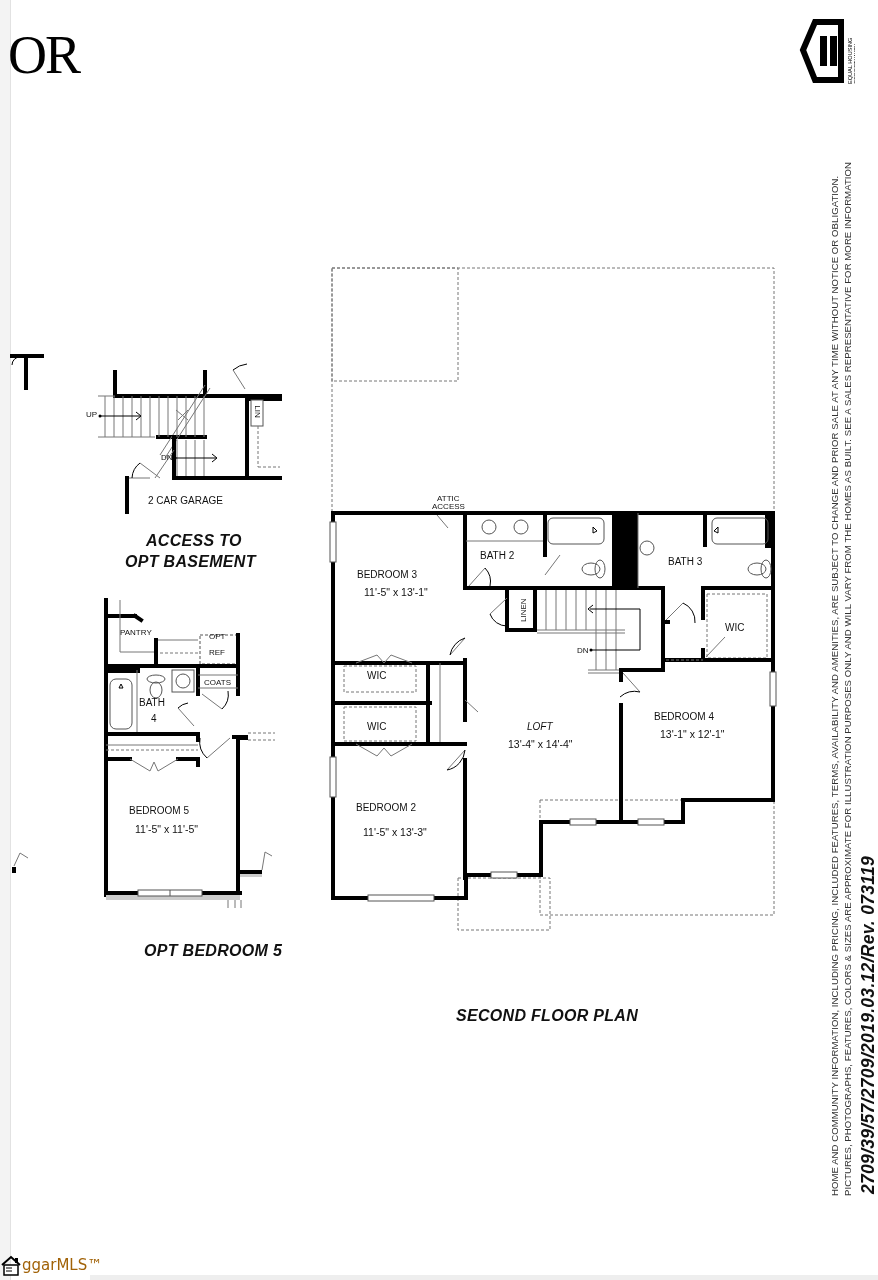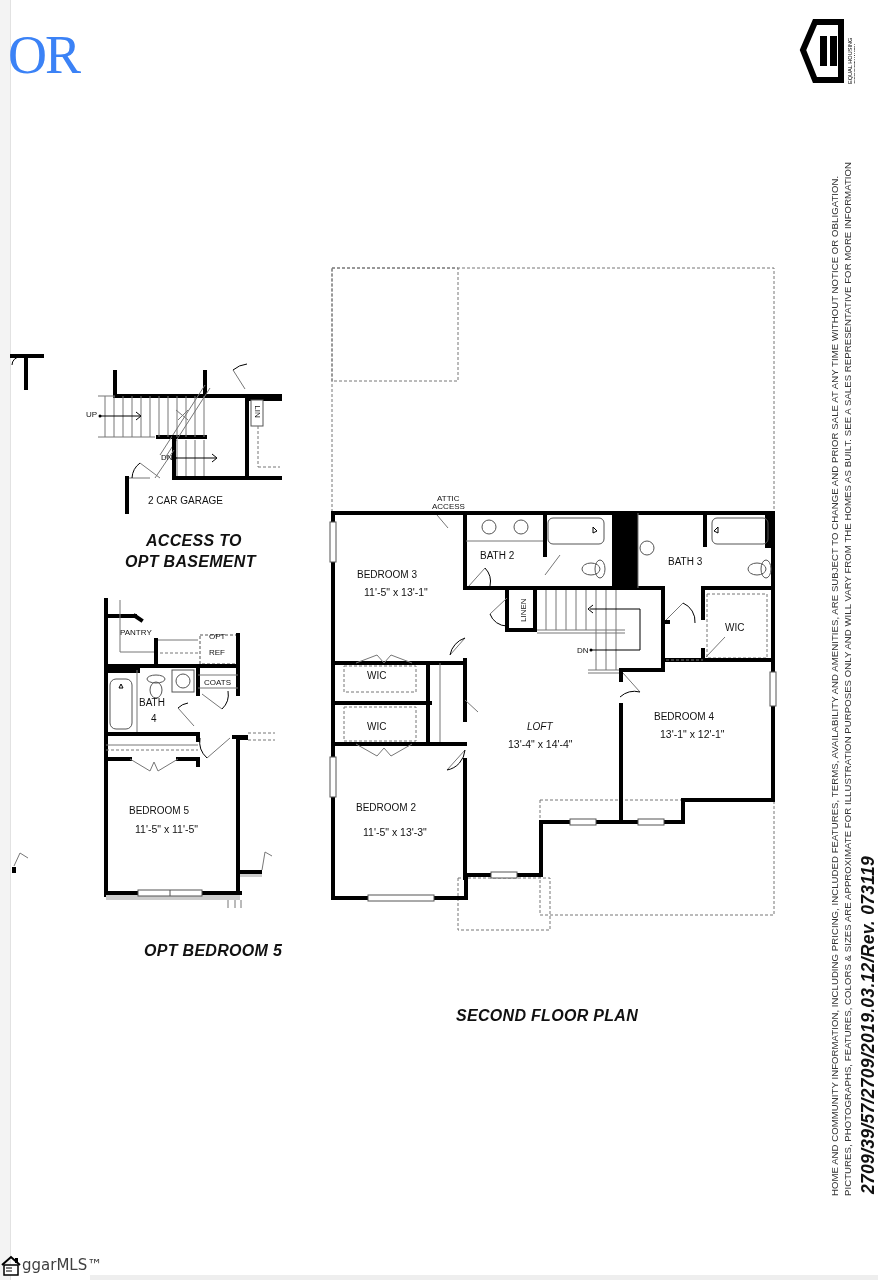--- a/index.html
+++ b/index.html
@@ -1,30 +1,30 @@
 <!DOCTYPE html>
 <html><head>
 <meta charset="utf-8">
 <style>
   html,body{margin:0;padding:0;background:#fff;}
   body{width:878px;height:1280px;position:relative;overflow:hidden;font-family:"Liberation Sans",sans-serif;}
   .leftbar{position:absolute;left:0;top:0;width:10px;height:1280px;background:#f3f3f3;border-right:1px solid #e2e2e2;}
-  .brand{position:absolute;left:8px;top:28px;font-family:"Liberation Serif",serif;font-size:54px;color:#3b82f6;letter-spacing:-2px;line-height:1;}
+  .brand{position:absolute;left:8px;top:28px;font-family:"Liberation Serif",serif;font-size:54px;color:#000000;letter-spacing:-2px;line-height:1;}
   .eho{position:absolute;left:793px;top:14px;width:62px;height:74px;}
   .vtext{position:absolute;white-space:nowrap;transform-origin:0 0;transform:rotate(-90deg);color:#333;}
   .disc1{left:829px;top:1196px;font-size:9.6px;letter-spacing:0.05px;}
   .disc2{left:842px;top:1196px;font-size:9.6px;letter-spacing:0.05px;}
   .code{left:858px;top:1194px;font-size:17.5px;font-weight:bold;font-style:italic;color:#111;letter-spacing:0.3px;}
   .plan{position:absolute;left:0;top:0;}
   .lbl{position:absolute;color:#111;white-space:nowrap;text-align:center;}
   .room{font-size:10px;}
   .dim{font-size:10.5px;}
   .small{font-size:8px;}
   .title{font-size:16px;font-weight:bold;font-style:italic;letter-spacing:0.3px;}
-  .logo{position:absolute;left:0;top:1250px;height:30px;font-family:"DejaVu Sans",sans-serif;font-size:15px;color:#404040;display:flex;align-items:center;}
+  .logo{position:absolute;left:0;top:1250px;height:30px;font-family:"DejaVu Sans",sans-serif;font-size:15px;color:#a16207;display:flex;align-items:center;}
   .logo .ico{width:22px;height:22px;margin-right:0px;}
   .bottombar{position:absolute;left:90px;top:1275px;width:788px;height:5px;background:#eee;}
 </style>
 </head>
 <body>
 
 <div class="leftbar"></div>
 
 <div class="brand">OR</div>
 

